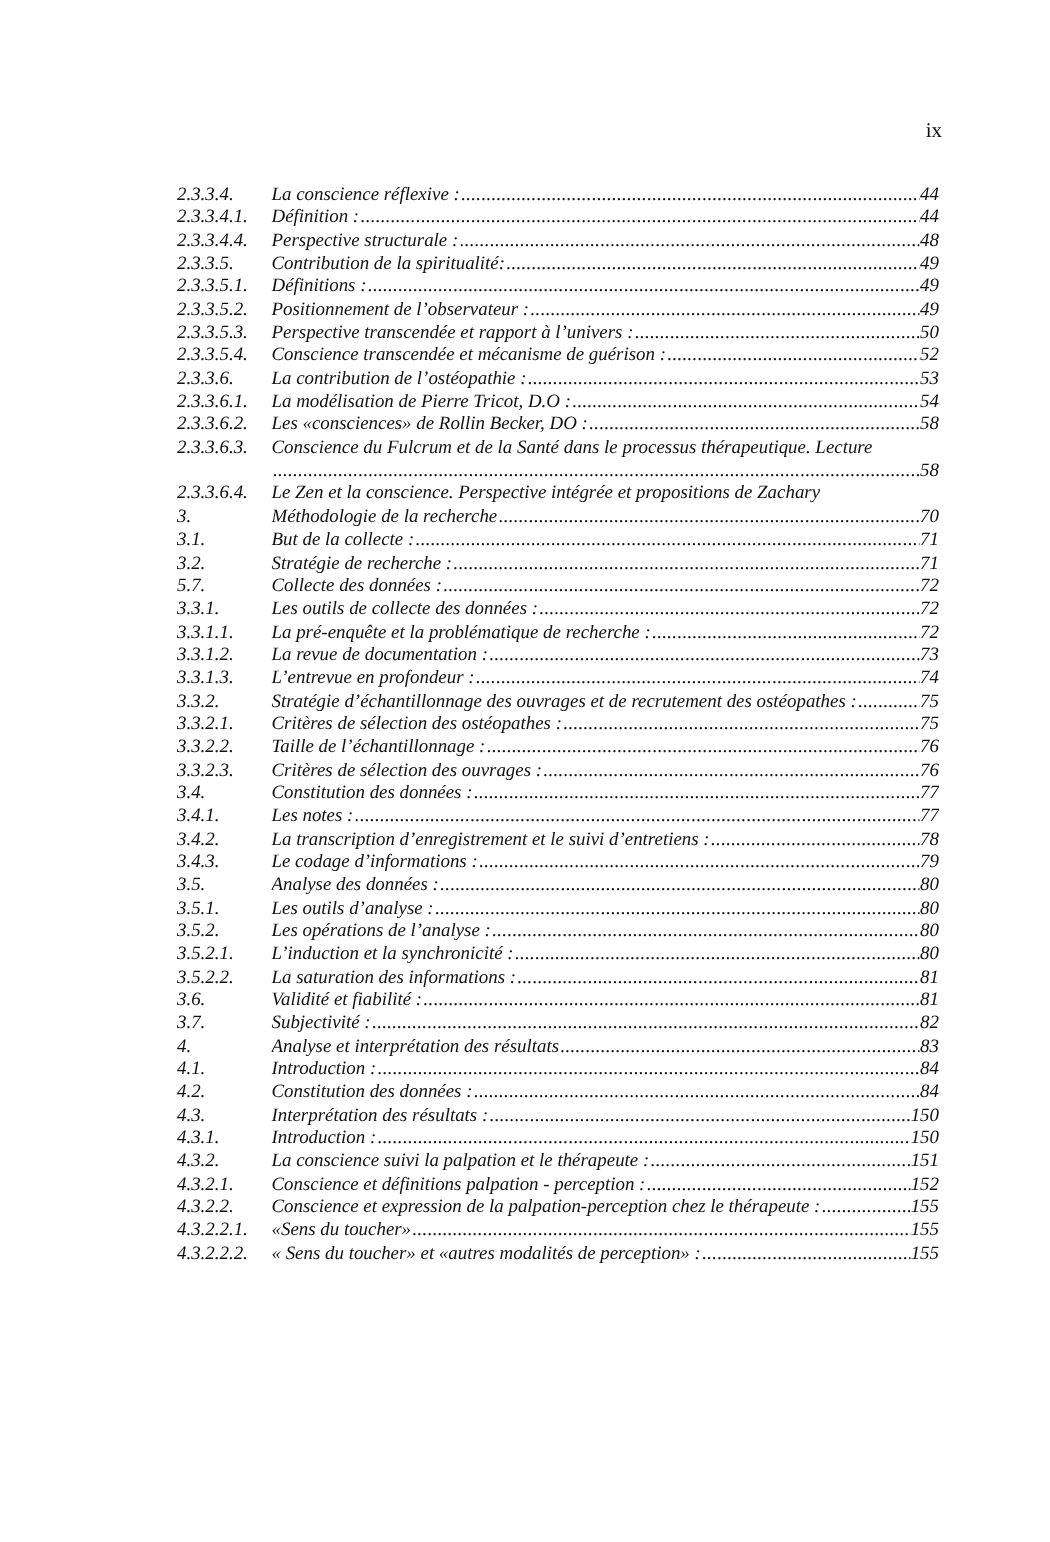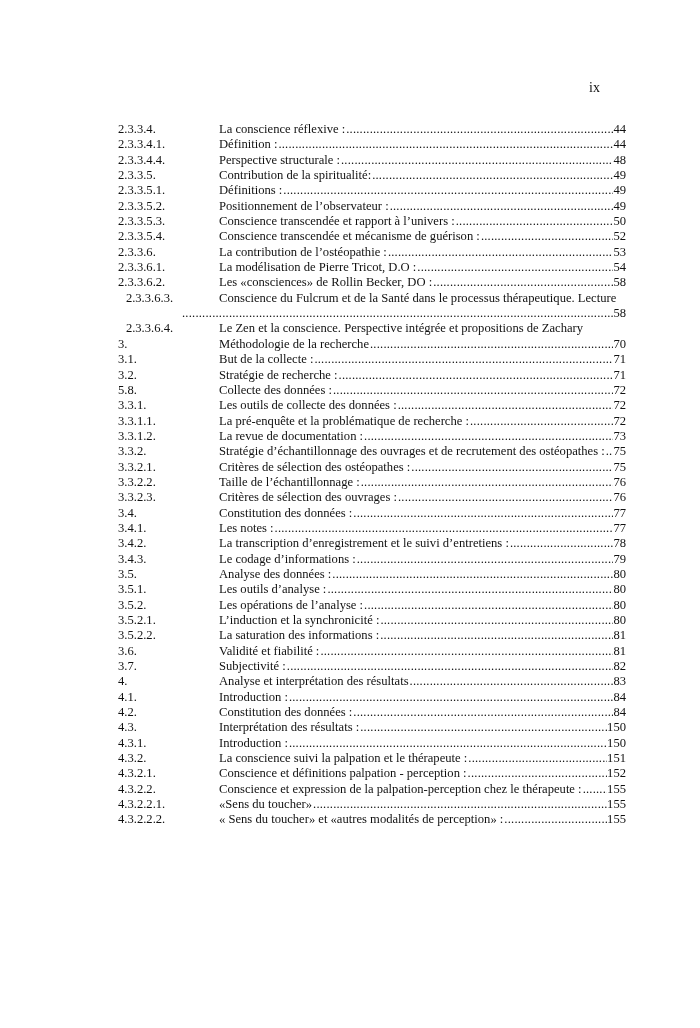--- a/index.html
+++ b/index.html
@@ -1,24 +1,24 @@
 <!DOCTYPE html>
 <html><head>
 <meta charset="utf-8">
 <style>
   html, body { margin: 0; padding: 0; background: #ffffff; }
   body { width: 700px; height: 1028px; position: relative; overflow: hidden;
          font-family: "Liberation Serif", "DejaVu Serif", serif; color: #111; }
-  .page-num { position: absolute; top: 80px; right: 100px; font-size: 14px; }
-  .toc { position: absolute; left: 118px; top: 122px; width: 508px; }
+  .page-num { position: absolute; top: 80px; right: 72px; font-size: 14px; }
+  .toc { position: absolute; left: 118px; top: 122px; width: 508px; font-style: italic; }
   .row { display: flex; font-size: 12.6px; line-height: 15.35px; height: 15.35px; white-space: nowrap; }
-  .row.wrap-first { height: 15.35px; text-align: center; }
+  .row.wrap-first { height: 15.35px; }
   .num { width: 63px; flex: none; }
   .entry { flex: 1; display: flex; overflow: hidden; }
-  .title { flex: none; margin-left: 38px; }
+  .title { flex: none; }
   .dots { flex: 1; overflow: hidden; position: relative; }
   .dots::after { content: "........................................................................................................................................................................................................................................"; position: absolute; left: 1px; right: 0; letter-spacing: 0.2px; white-space: nowrap; overflow: hidden; }
   .pg { flex: none; text-align: left; padding-left: 0px; }
   .cont { padding-left: 20px; }
 </style>
 </head>
 <body>
 
 <div class="page-num">ix</div>
 
@@ -67,21 +67,21 @@
       <span class="num">2.3.3.5.2.</span>
       <span class="entry">
         <span class="title">Positionnement de l’observateur :</span>
         <span class="dots"></span>
         <span class="pg">49</span>
       </span>
     </div>
     <div class="row">
       <span class="num">2.3.3.5.3.</span>
       <span class="entry">
-        <span class="title">Conscience transcendée et rapport à l’univers :</span>
+        <span class="title">Perspective transcendée et rapport à l’univers :</span>
         <span class="dots"></span>
         <span class="pg">50</span>
       </span>
     </div>
     <div class="row">
       <span class="num">2.3.3.5.4.</span>
       <span class="entry">
         <span class="title">Conscience transcendée et mécanisme de guérison :</span>
         <span class="dots"></span>
         <span class="pg">52</span>
@@ -148,21 +148,21 @@
     </div>
     <div class="row">
       <span class="num">3.2.</span>
       <span class="entry">
         <span class="title">Stratégie de recherche :</span>
         <span class="dots"></span>
         <span class="pg">71</span>
       </span>
     </div>
     <div class="row">
-      <span class="num">5.8.</span>
+      <span class="num">5.7.</span>
       <span class="entry">
         <span class="title">Collecte des données :</span>
         <span class="dots"></span>
         <span class="pg">72</span>
       </span>
     </div>
     <div class="row">
       <span class="num">3.3.1.</span>
       <span class="entry">
         <span class="title">Les outils de collecte des données :</span>
@@ -177,20 +177,28 @@
         <span class="dots"></span>
         <span class="pg">72</span>
       </span>
     </div>
     <div class="row">
       <span class="num">3.3.1.2.</span>
       <span class="entry">
         <span class="title">La revue de documentation :</span>
         <span class="dots"></span>
         <span class="pg">73</span>
+      </span>
+    </div>
+    <div class="row">
+      <span class="num">3.3.1.3.</span>
+      <span class="entry">
+        <span class="title">L’entrevue en profondeur :</span>
+        <span class="dots"></span>
+        <span class="pg">74</span>
       </span>
     </div>
     <div class="row">
       <span class="num">3.3.2.</span>
       <span class="entry">
         <span class="title">Stratégie d’échantillonnage des ouvrages et de recrutement des ostéopathes :</span>
         <span class="dots"></span>
         <span class="pg">75</span>
       </span>
     </div>

